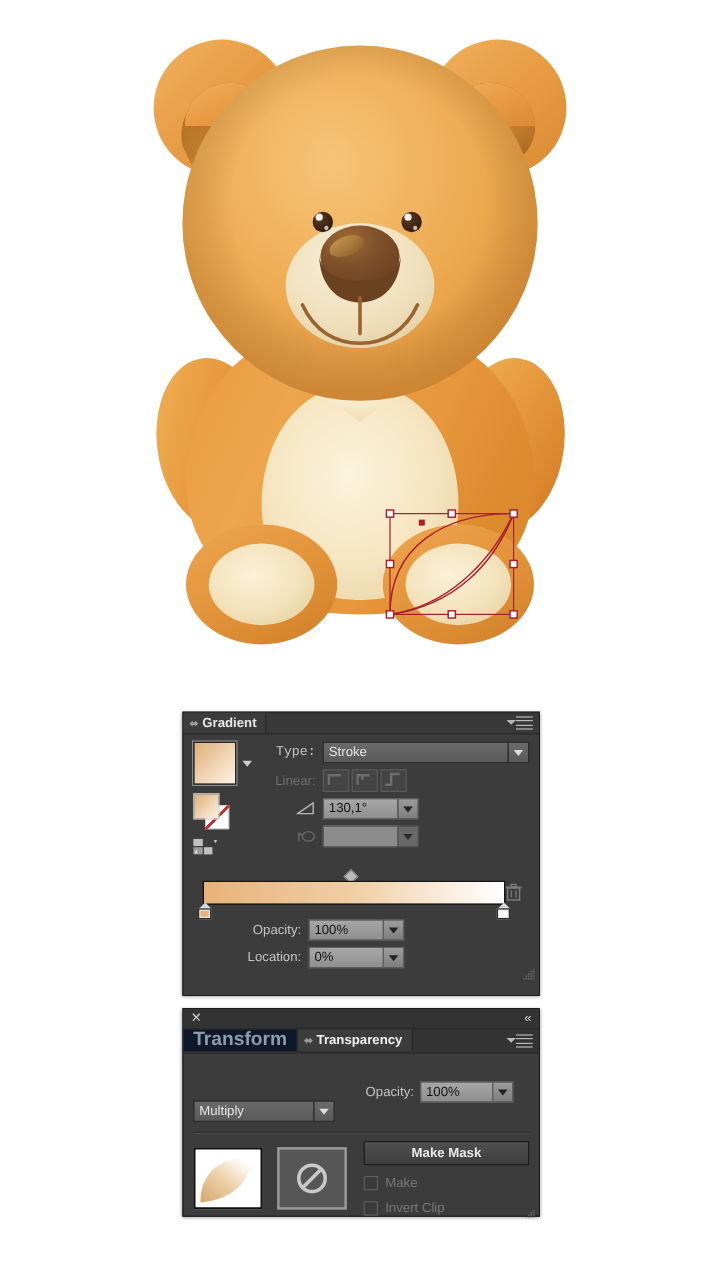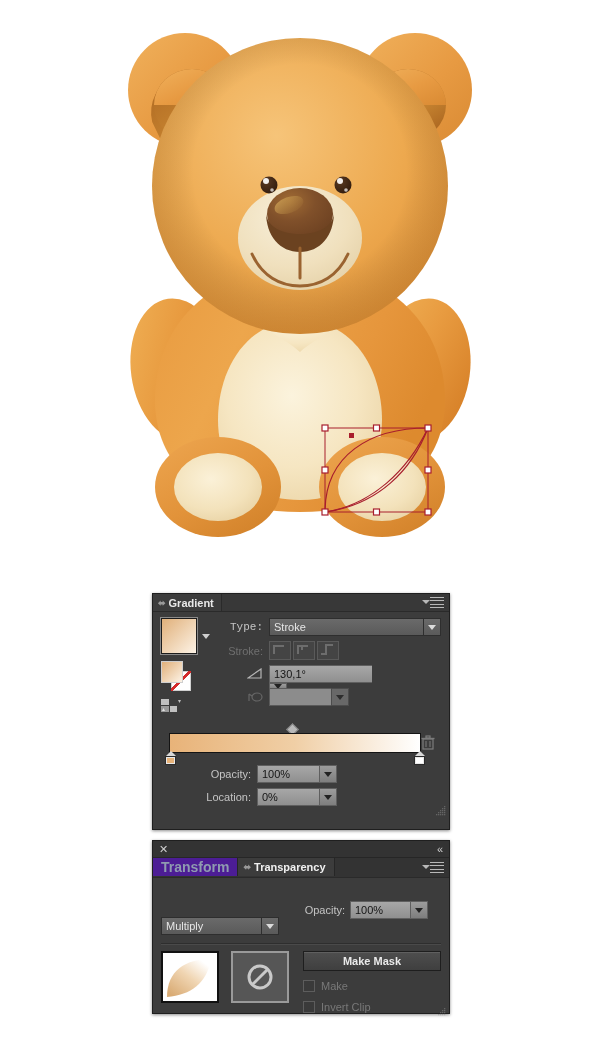--- a/index.html
+++ b/index.html
@@ -122,22 +122,22 @@
   .stop .tri { width:0;height:0;margin:0 auto;
     border-left:5px solid transparent;border-right:5px solid transparent;border-bottom:5px solid #d9d9d9;}
   .stop .box { width:11px;height:9px;background:#e8e8e8;border:1px solid #2a2a2a;box-sizing:border-box;padding:1px;}
   .stop .box i{ display:block; width:100%;height:100%; }
   .trash { position:absolute; right:6px; top:10px; width:14px;height:16px; opacity:.55;}
 
   
   .tp-close { position:absolute; left:6px; top:3px; color:#cfcfcf; font-size:11px; line-height:10px; }
   .tp-collapse { position:absolute; right:7px; top:3px; color:#cfcfcf; font-size:11px; line-height:10px; letter-spacing:-1px;}
   .tab-inactive {
-    background:#4c1d95; color:#8f9bb0; font-weight:bold; padding:0 8px; height:18px; line-height:18px;
-    border-right:1px solid #262626; font-size:14px;text-align:center;
+    background:#0f172a; color:#8f9bb0; font-weight:bold; padding:0 8px; height:18px; line-height:18px;
+    border-right:1px solid #262626; font-size:16px;text-align:center;
   }
   .tab-active {
     background:#3c3c3c; color:#f0f0f0; font-weight:bold; padding:0 8px 0 5px; height:18px; line-height:18px;
     font-size:11px; display:flex; align-items:center; border-right:1px solid #262626;
   }
   .thumb {
     width:58px;height:52px; background:#fff; border:2px solid #111; box-sizing:border-box;
   }
   .mask-thumb {
     width:58px;height:52px; background:#565656; border:2px solid #9a9a9a; box-sizing:border-box;
@@ -345,21 +345,21 @@
             <div class="lbl" style="width:38px; margin-right:6px;font-family:Liberation Mono, monospace;">Type:</div>
             <div class="dd wide" style="flex:1;">
               <div class="txt">Stroke</div>
               <div class="arrow">
                   <span class="caret-dn"></span>
                 </div>
             </div>
           </div>
 
           <div class="row">
-            <div class="lbl dim" style="width:38px; margin-right:6px;">Stroke:</div>
+            <div class="lbl dim" style="width:38px; margin-right:6px;">Linear:</div>
             <div class="sbtn">
               <svg width="18" height="15">
                   <path d="M4 12 L4 4 L14 4" fill="none" stroke="#6d6d6d" stroke-width="2"></path>
                 </svg>
             </div>
             <div class="sbtn">
               <svg width="18" height="15">
                   <path d="M4 12 L4 4 L14 4" fill="none" stroke="#6d6d6d" stroke-width="2"></path>
                   <path d="M8 4 L8 8" stroke="#6d6d6d" stroke-width="2"></path>
                 </svg>
@@ -370,21 +370,21 @@
                 </svg>
             </div>
           </div>
 
           <div class="row">
             <div style="width:38px; margin-right:6px; display:flex; justify-content:flex-end;">
               <svg width="16" height="12" viewBox="0 0 16 12">
                   <path d="M1 10 L14 10 L14 1 Z" fill="none" stroke="#b5b5b5" stroke-width="1.2"></path>
                 </svg>
             </div>
-            <div class="dd" style="width:103px;flex-direction:column;">
+            <div class="dd" style="width:80px;">
               <div class="txt">130,1°</div>
               <div class="arrow">
                   <span class="caret-dn"></span>
                 </div>
             </div>
           </div>
 
           <div class="row">
             <div style="width:38px; margin-right:6px; display:flex; justify-content:flex-end; opacity:.45;">
               <svg width="16" height="12" viewBox="0 0 16 12">
@@ -507,21 +507,21 @@
         <div class="dd" style="width:78px;">
           <div class="txt">100%</div>
           <div class="arrow">
               <span class="caret-dn"></span>
             </div>
         </div>
       </div>
 
       <div class="divider" style="margin-top:8px;"></div>
 
-      <div style="display:flex; align-items:flex-start;">
+      <div style="display:flex; align-items:center;">
         <div class="thumb">
           <svg width="54" height="48" viewBox="0 0 54 48">
             <defs>
               <linearGradient id="thumbG" x1="0.1" y1="0.95" x2="0.85" y2="0.1">
                 <stop offset="0" stop-color="#d9ab74"></stop>
                 <stop offset="0.55" stop-color="#f0d5b2"></stop>
                 <stop offset="1" stop-color="#ffffff"></stop>
               </linearGradient>
             </defs>
             <rect width="54" height="48" fill="#fff"></rect>

